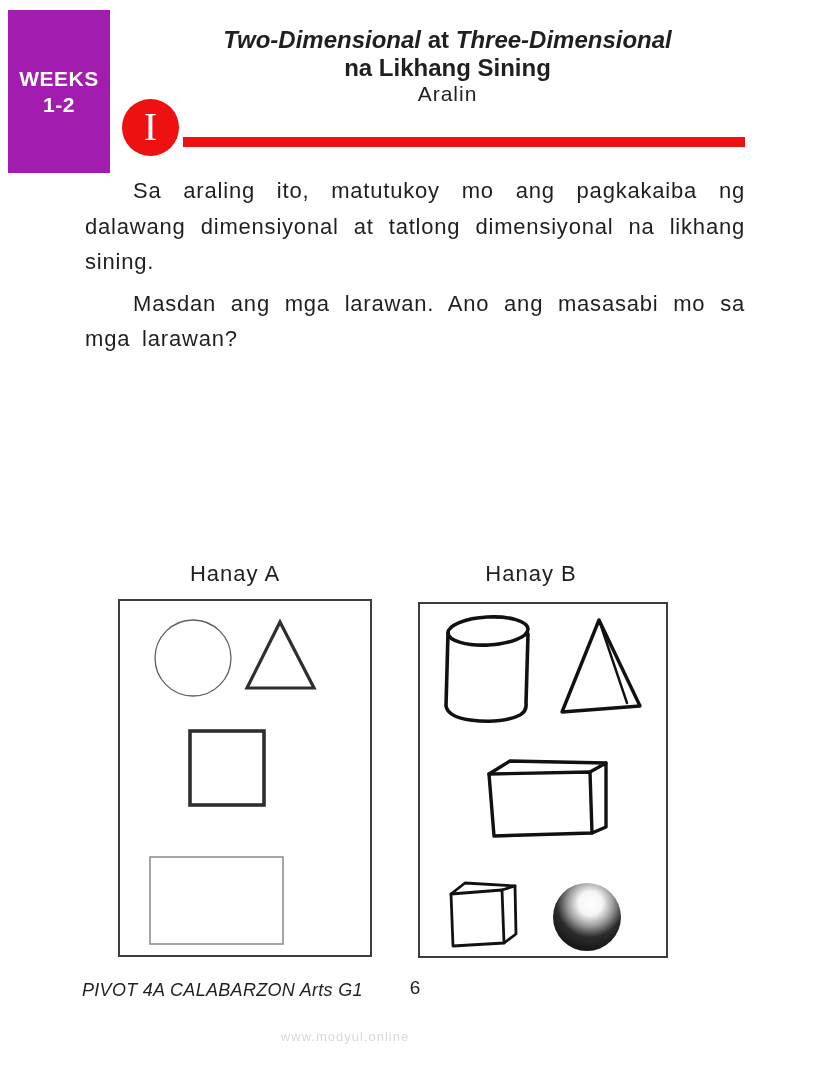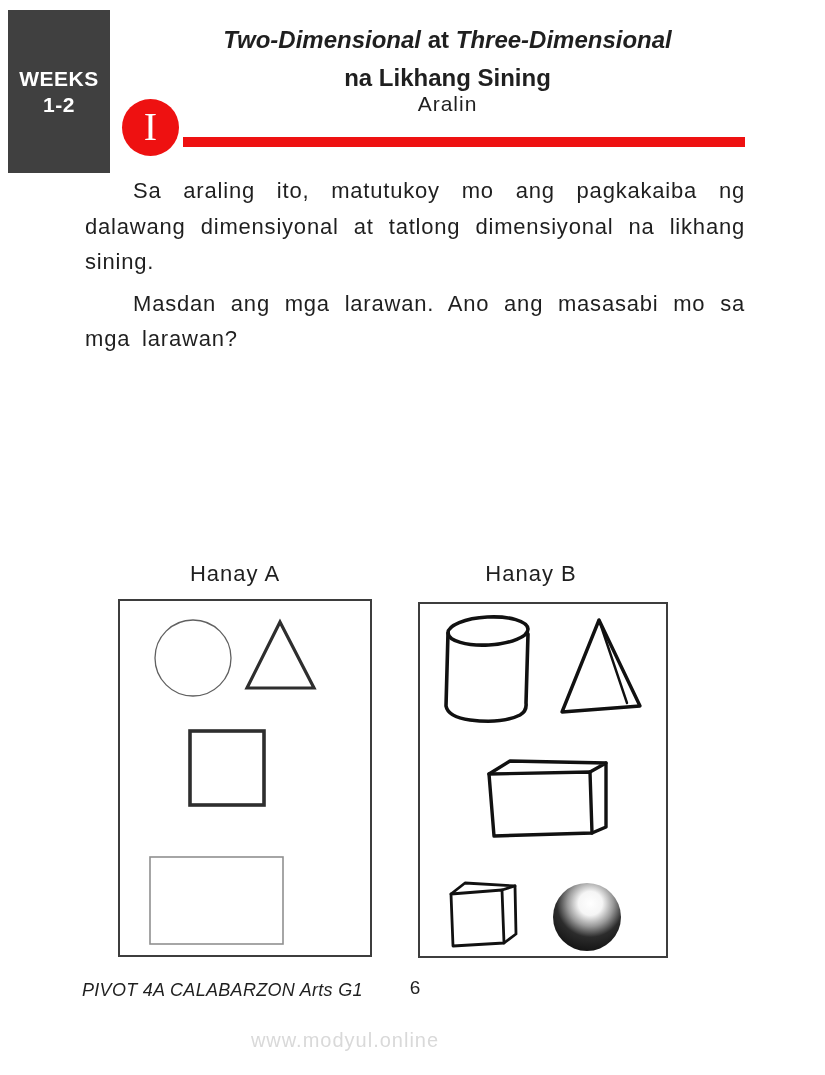--- a/index.html
+++ b/index.html
@@ -4,29 +4,29 @@
 <style>
   html,body{margin:0;padding:0;}
   body{
     width:825px;height:1075px;position:relative;overflow:hidden;
     background:#ffffff;color:#1f1f1f;
     font-family:"Liberation Sans",sans-serif;
   }
   
   .week-badge{
     position:absolute;left:8px;top:10px;width:102px;height:163px;
-    background:#404040;color:#ffffff;
+    background:#a21caf;color:#ffffff;
     display:flex;flex-direction:column;align-items:center;justify-content:center;
     font-weight:bold;font-size:21px;line-height:26px;letter-spacing:.5px;
   }
   
   .title-wrap{position:absolute;left:125px;top:26px;width:645px;text-align:center;}
   .title-line1{font-size:24px;font-weight:bold;white-space:nowrap;}
   .title-line1 .it{font-style:italic;}
-  .title-line2{font-size:24px;font-weight:bold;margin-top:10px;}
+  .title-line2{font-size:24px;font-weight:bold;}
   .subtitle{font-size:21px;margin-top:0;letter-spacing:1px;}
   
   .lesson-circle{
     position:absolute;left:122px;top:99px;width:57px;height:57px;border-radius:50%;
     background:#ee1111;color:#ffffff;
     font-family:"Liberation Serif","DejaVu Serif",serif;font-size:40px;
     display:flex;align-items:center;justify-content:center;padding-bottom:2px;box-sizing:border-box;
   }
   .red-bar{position:absolute;left:183px;top:137px;width:562px;height:10px;background:#ee1111;}
   
@@ -43,21 +43,21 @@
   .col-label.b{left:406px;width:250px;}
   .shape-box{position:absolute;border:2px solid #3d3d3d;box-sizing:border-box;background:#fff;}
   .box-a{left:118px;top:599px;width:254px;height:358px;}
   .box-b{left:418px;top:602px;width:250px;height:356px;}
   .shape-box svg{display:block;width:100%;height:100%;}
   
   .footer-left{position:absolute;left:82px;top:980px;font-size:18px;font-style:italic;letter-spacing:.3px;}
   .page-num{position:absolute;left:400px;top:977px;width:30px;text-align:center;font-size:19px;}
   .watermark{
     position:absolute;left:0;top:1029px;width:690px;text-align:center;
-    font-size:20px;letter-spacing:1px;color:#d9d9d9;
+    font-size:13px;letter-spacing:1px;color:#d9d9d9;
   }
 </style>
 </head>
 <body>
 
 <div class="week-badge">
   <span>WEEKS</span>
   <span>1-2</span>
 </div>
 

